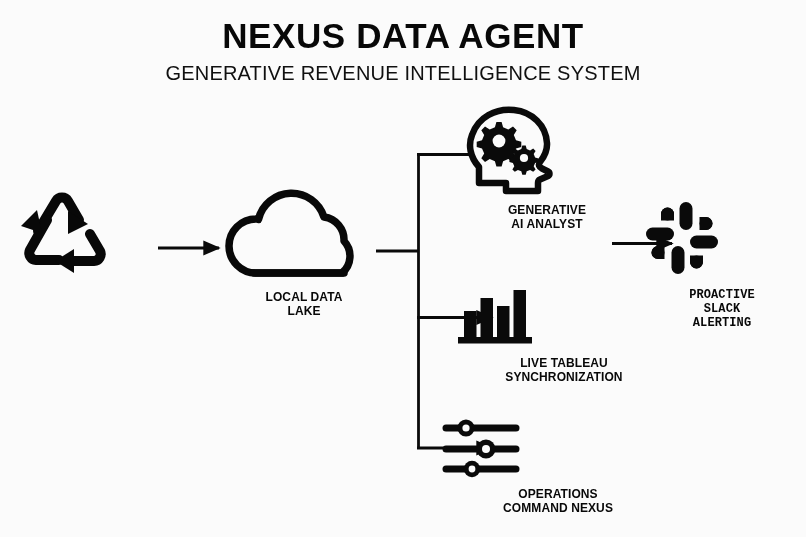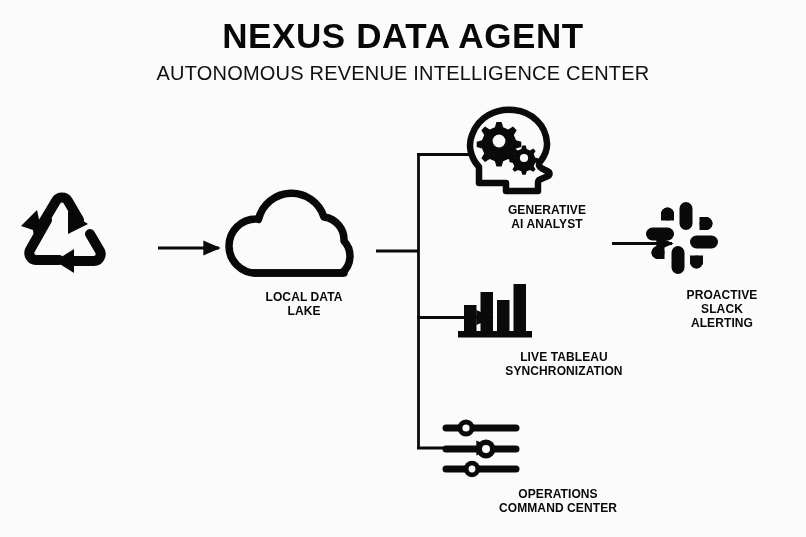--- a/index.html
+++ b/index.html
@@ -61,23 +61,23 @@
     line-height: 1.18;
     letter-spacing: 0.1px;
     color: #080808;
     white-space: pre-line;
     margin-top: 4px;
   }
   
   #node-etl      { left: 8px;   top: 190px; width: 200px; }
   #node-lake     { left: 220px; top: 185px; width: 168px; }
   #node-ai       { left: 462px; top: 105px; width: 170px; }
-  #node-tableau  { left: 452px; top: 283px; width: 224px; }
+  #node-tableau  { left: 452px; top: 289px; width: 224px; }
   #node-ops      { left: 440px; top: 418px; width: 236px; }
-  #node-slack    { left: 642px; top: 198px; width: 160px; }
+  #node-slack    { left: 642px; top: 198px; width: 160px; font-family: Liberation Mono, monospace; }
 
   #node-ai .node-label    { margin-top: 6px; }
   #node-tableau .node-label { margin-top: 11px; }
   #node-ops .node-label   { margin-top: 9px; }
   #node-slack .node-label { margin-top: 10px; }
   #node-lake .node-label  { margin-top: 9px; }
   #node-etl .node-label   { margin-top: 11px; }
 
   .svg-icon { display: block; }
 </style>
@@ -111,21 +111,21 @@
   <g>
     <line x1="417" y1="448" x2="492" y2="448" stroke="#0a0a0a" stroke-width="2.8" marker-end="url(#arrowhead)"></line>
   </g>
 
   <g>
     <line x1="612" y1="243.5" x2="672" y2="243.5" stroke="#0a0a0a" stroke-width="2.8" marker-end="url(#arrowhead)"></line>
   </g>
 </svg>
 
 <div class="title">NEXUS DATA AGENT</div>
-<div class="subtitle">AUTONOMOUS REVENUE INTELLIGENCE CENTER</div>
+<div class="subtitle">GENERATIVE REVENUE INTELLIGENCE SYSTEM</div>
 
 <div class="node" id="node-etl">
   <span class="node-icon">
     <svg class="svg-icon" width="104" height="100" viewBox="0 0 104 100" xmlns="http://www.w3.org/2000/svg">
 
       <path d="M30 41 L48 11 A7 7 0 0 1 60 11 L71 30" fill="none" stroke="#080808" stroke-width="10" stroke-linecap="round"></path>
       <path d="M60 21 L80 34 L60 44 z" fill="#080808"></path>
 
       <path d="M39 30 L22 60 A7 7 0 0 0 28 70 L51 70" fill="none" stroke="#080808" stroke-width="10" stroke-linecap="round"></path>
       <path d="M29 20 L34 43 L13 36 z" fill="#080808"></path>
@@ -201,21 +201,21 @@
       <line x1="6" y1="31" x2="76" y2="31" stroke="#0a0a0a" stroke-width="7" stroke-linecap="round"></line>
       <circle cx="46" cy="31" r="9.4" fill="#0a0a0a"></circle>
       <circle cx="46" cy="31" r="4" fill="#fbfbfb"></circle>
 
       <line x1="6" y1="51" x2="76" y2="51" stroke="#0a0a0a" stroke-width="7" stroke-linecap="round"></line>
       <circle cx="32" cy="51" r="8.2" fill="#0a0a0a"></circle>
       <circle cx="32" cy="51" r="3.4" fill="#fbfbfb"></circle>
     </svg>
   </span>
   <div class="node-label">OPERATIONS
-COMMAND CENTER</div>
+COMMAND NEXUS</div>
 </div>
 
 <div class="node" id="node-slack">
   <span class="node-icon">
     <svg class="svg-icon" width="80" height="80" viewBox="0 0 80 80" xmlns="http://www.w3.org/2000/svg">
       <g fill="#0a0a0a">
 
         <rect x="4" y="29.5" width="28" height="13" rx="6.5"></rect>
         <circle cx="25.5" cy="16" r="6.5"></circle>
         <path d="M19 16 a6.5 6.5 0 0 1 6.5 -6.5 h0 a6.5 6.5 0 0 1 6.5 6.5 v6.5 h-13 z"></path>

